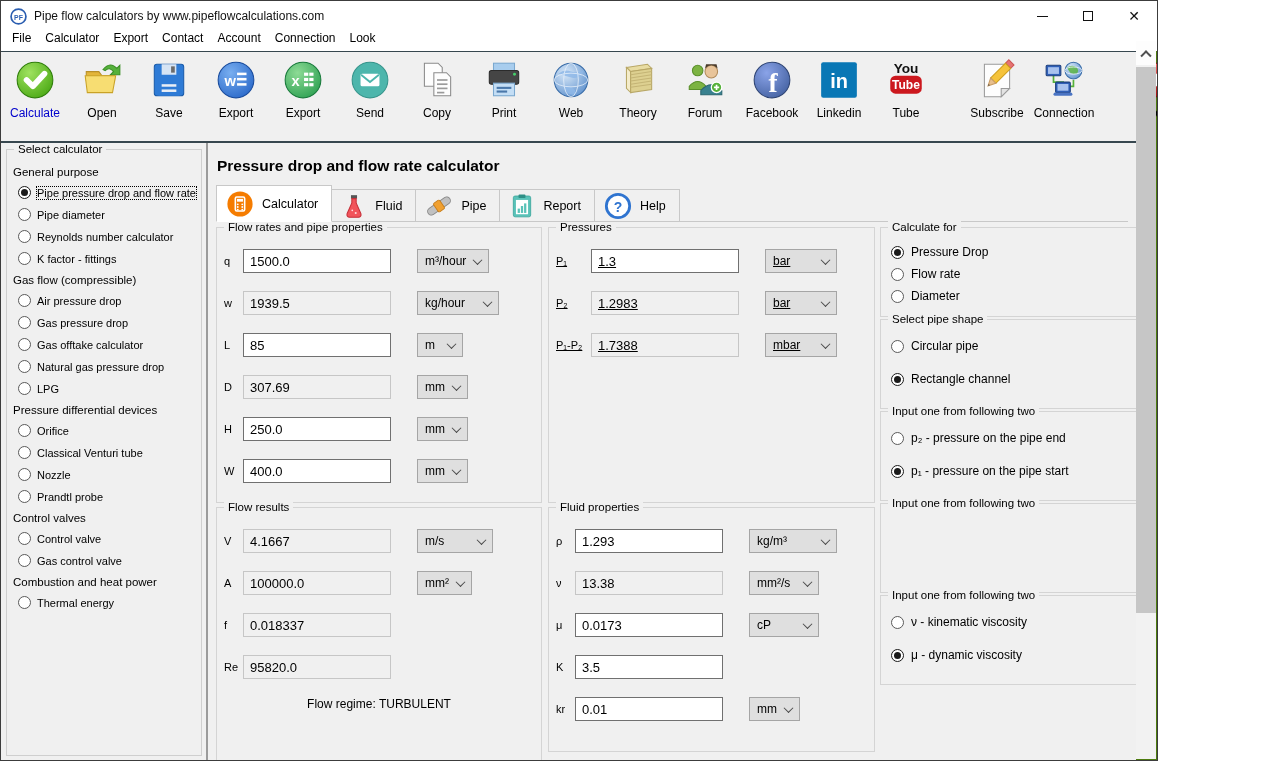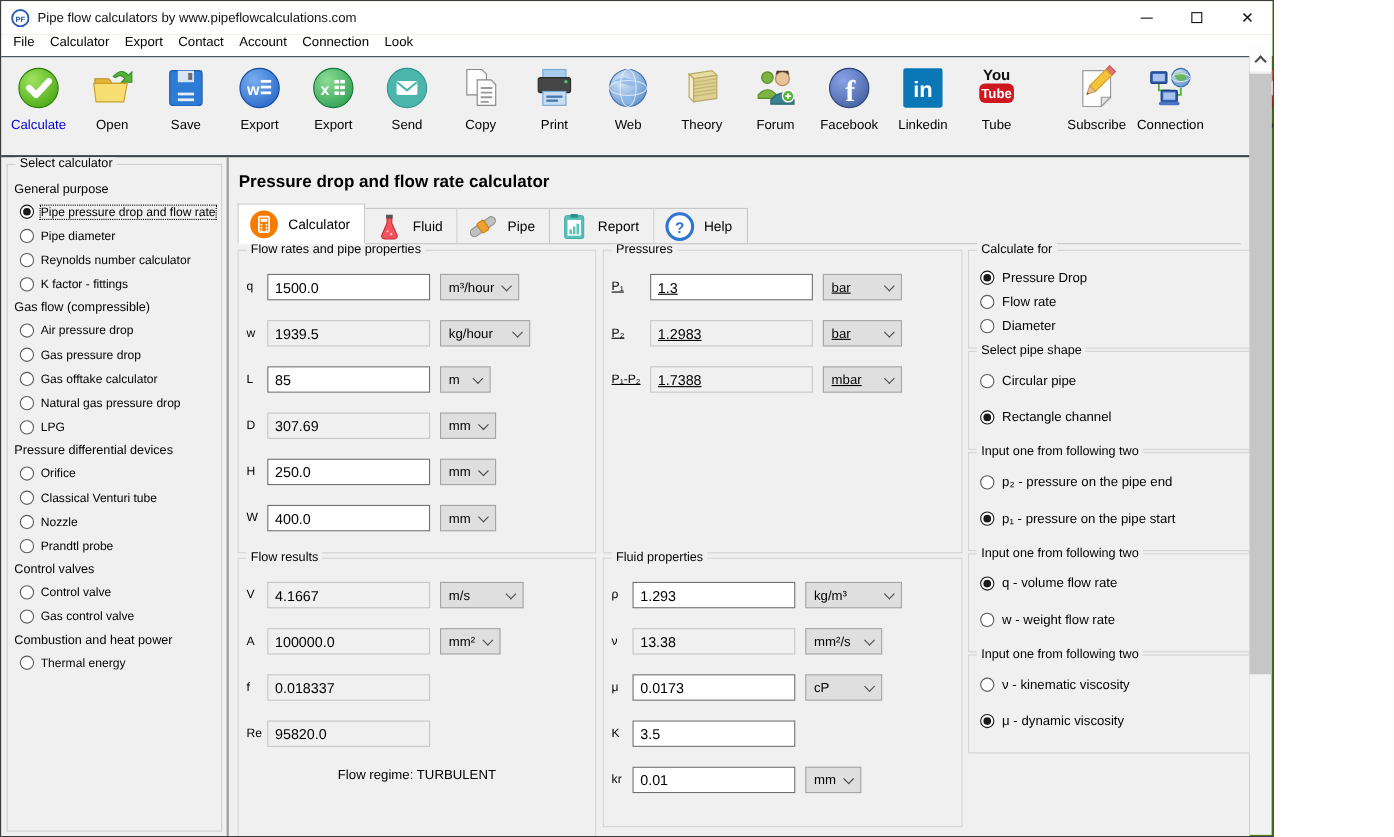--- a/index.html
+++ b/index.html
@@ -68,21 +68,21 @@
   #group-flow-rates   { left: 8px;   top: 84px;  width: 326px; height: 276px; }
   #group-pressures    { left: 340px; top: 84px;  width: 327px; height: 276px; text-decoration: underline; }
   #group-flow-results { left: 8px;   top: 364px; width: 326px; height: 258px; }
   #group-fluid        { left: 340px; top: 364px; width: 327px; height: 245px; }
   .rows { padding: 21px 8px 0 7px; }
   .field-row { display: flex; align-items: center; margin-bottom: 18px; height: 24px; }
   .row-label { width: 19px; font-size: 11px; color: #000; flex: 0 0 auto; }
   #group-pressures .row-label { width: 35px; }
   .field-input { width: 148px; height: 24px; border: 1px solid #707070; background: #fff;
                  font-family: "Liberation Sans", sans-serif; font-size: 13px; color: #000;
-                 padding: 0 6px; margin-right: 9px; outline: none; }
+                 padding: 0 6px; margin-right: 26px; outline: none; }
   .field-input.ro { border-color: #c6c6c6; background: #f0f0f0; }
   .unit-dd { height: 24px; background: #dfdfdf; border: 1px solid #a5a5a5; display: flex;
              align-items: center; justify-content: space-between; padding: 0 7px; min-width: 56px; }
   .unit-label { font-size: 12px; color: #000; white-space: nowrap; margin-right: 8px; }
   .dd-arrow { width: 7px; height: 7px; border-right: 1.6px solid #4a4a4a; border-bottom: 1.6px solid #4a4a4a;
               transform: rotate(45deg) translate(-1px,-1px); flex: 0 0 auto; }
   .footnote { text-align: center; font-size: 12px; color: #000; margin-top: 14px; }
 
   
   .right-col { position: absolute; left: 672px; top: 84px; width: 359px; }
@@ -762,30 +762,20 @@
     <span class="sb-label">p₂ - pressure on the pipe end</span>
   </div>
               <div class="sb-option right-opt">
     <span class="radio checked"></span>
     <span class="sb-label">p₁ - pressure on the pipe start</span>
   </div>
             </div>
   </div>
           <div class="opts-group loose">
     <span class="legend">Input one from following two</span>
-    <div class="opts-list">
-              <div class="sb-option right-opt">
-    <span class="radio checked"></span>
-    <span class="sb-label">q - volume flow rate</span>
-  </div>
-              <div class="sb-option right-opt">
-    <span class="radio"></span>
-    <span class="sb-label">w - weight flow rate</span>
-  </div>
-            </div>
   </div>
           <div class="opts-group loose">
     <span class="legend">Input one from following two</span>
     <div class="opts-list">
               <div class="sb-option right-opt">
     <span class="radio"></span>
     <span class="sb-label">ν - kinematic viscosity</span>
   </div>
               <div class="sb-option right-opt">
     <span class="radio checked"></span>

